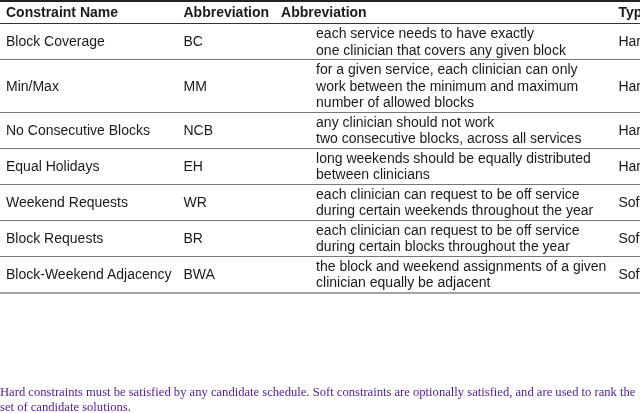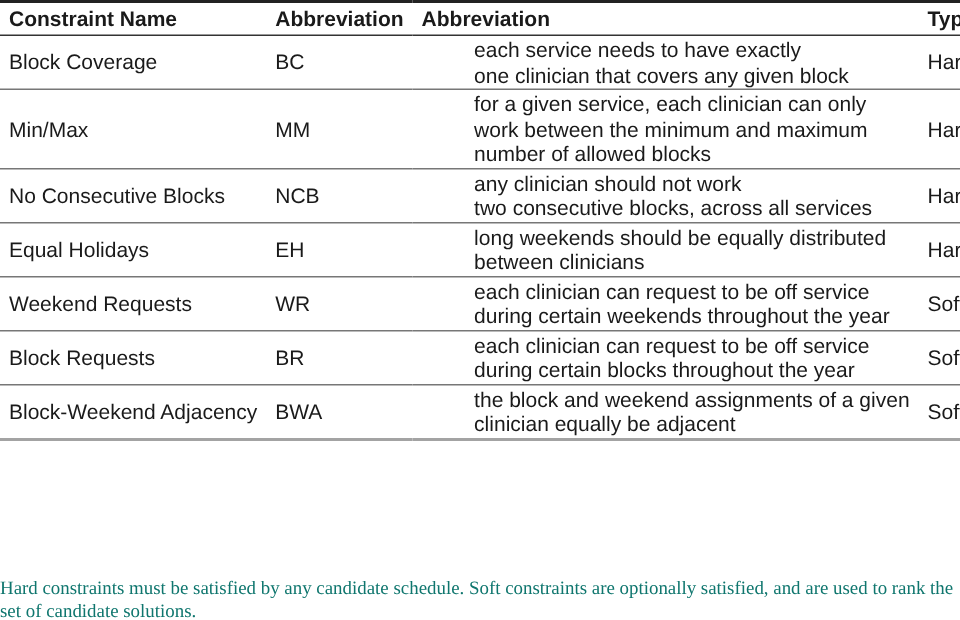--- a/index.html
+++ b/index.html
@@ -12,21 +12,21 @@
   .tbl tbody tr:last-child { border-bottom: 2px solid #a3a3a3; }
   .tbl td { padding: 1px 6px; vertical-align: middle; white-space: nowrap; }
   .c-name { width: 168px; }
   .c-abbr { width: 108px; }
   .c-desc { width: 290px; }
   .c-type { width: 40px; padding-right: 4px !important; }
   td.c-desc { line-height: 16.5px; }
   .desc-line { display: block; margin-left: 35px; }
   tr.r2 td { height: 32px; }
   tr.r3 td { height: 49px; }
-  .caption { position: absolute; left: 0; top: 385px; width: 636px; font-family: "Liberation Serif", "DejaVu Serif", serif; font-size: 12.6px; line-height: 14.5px; color: #0f766e; }
+  .caption { position: absolute; left: 0; top: 385px; width: 636px; font-family: "Liberation Serif", "DejaVu Serif", serif; font-size: 12.6px; line-height: 14.5px; color: #4c1d95; }
 </style>
 </head>
 <body>
 
 <table class="tbl">
   <thead>
     <tr>
       <th class="c-name">Constraint Name</th>
       <th class="c-abbr">Abbreviation</th>
       <th class="c-desc">Abbreviation</th>

